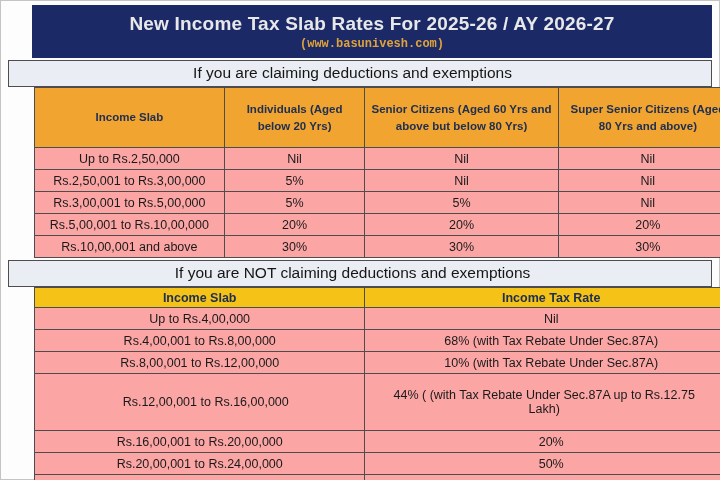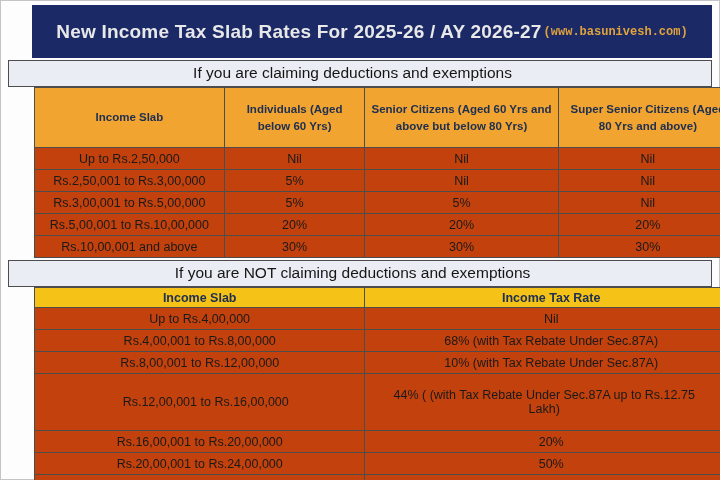--- a/index.html
+++ b/index.html
@@ -14,21 +14,21 @@
     box-sizing:border-box;
     width:720px;height:480px;
     border:1px solid #c4c4c4;
     background:#fdfdfd;
     padding:4px 7px 6px 7px;
   }
   
   .banner{
     background:var(--navy_bg,#1b2a66);
     height:53px;
-    display:flex;flex-direction:row;align-items:center;justify-content:center;
+    display:flex;flex-direction:column;align-items:center;justify-content:center;
     gap:2px;
     margin-left:24px;
   }
   .banner .title{
     color:var(--title_text,#e8e8e8);
     font-size:19px;font-weight:bold;
     letter-spacing:.2px;
   }
   .banner .subtitle{
     color:var(--subtitle_text,#e0a33c);
@@ -54,21 +54,21 @@
   th,td{
     border:1px solid var(--border,#4d4d4d);
     text-align:center;
     vertical-align:middle;
     padding:1px 4px;
     overflow:hidden;
   }
   td{
     font-size:12.5px;
     height:19px;
-    background:#c2410c;
+    background:#fca5a5;
     color:#1a1a1a;
   }
   
   #table1 th{
     background:var(--table1_header_bg,#f2a431);
     color:var(--header_text,#203050);
     font-size:11.5px;font-weight:bold;
     height:57px;
     line-height:1.45;
   }
@@ -103,21 +103,21 @@
   <table id="table1">
     <colgroup>
         <col class="c1">
         <col class="c2">
         <col class="c3">
         <col class="c4">
       </colgroup>
     <thead>
       <tr>
         <th>Income Slab</th>
-        <th>Individuals (Aged below 60 Yrs)</th>
+        <th>Individuals (Aged below 20 Yrs)</th>
         <th>Senior Citizens (Aged 60 Yrs and above but below 80 Yrs)</th>
         <th>Super Senior Citizens (Aged 80 Yrs and above)</th>
       </tr>
     </thead>
     <tbody>
         <tr>
           <td>Up to Rs.2,50,000</td>
           <td>Nil</td>
           <td>Nil</td>
           <td>Nil</td>

